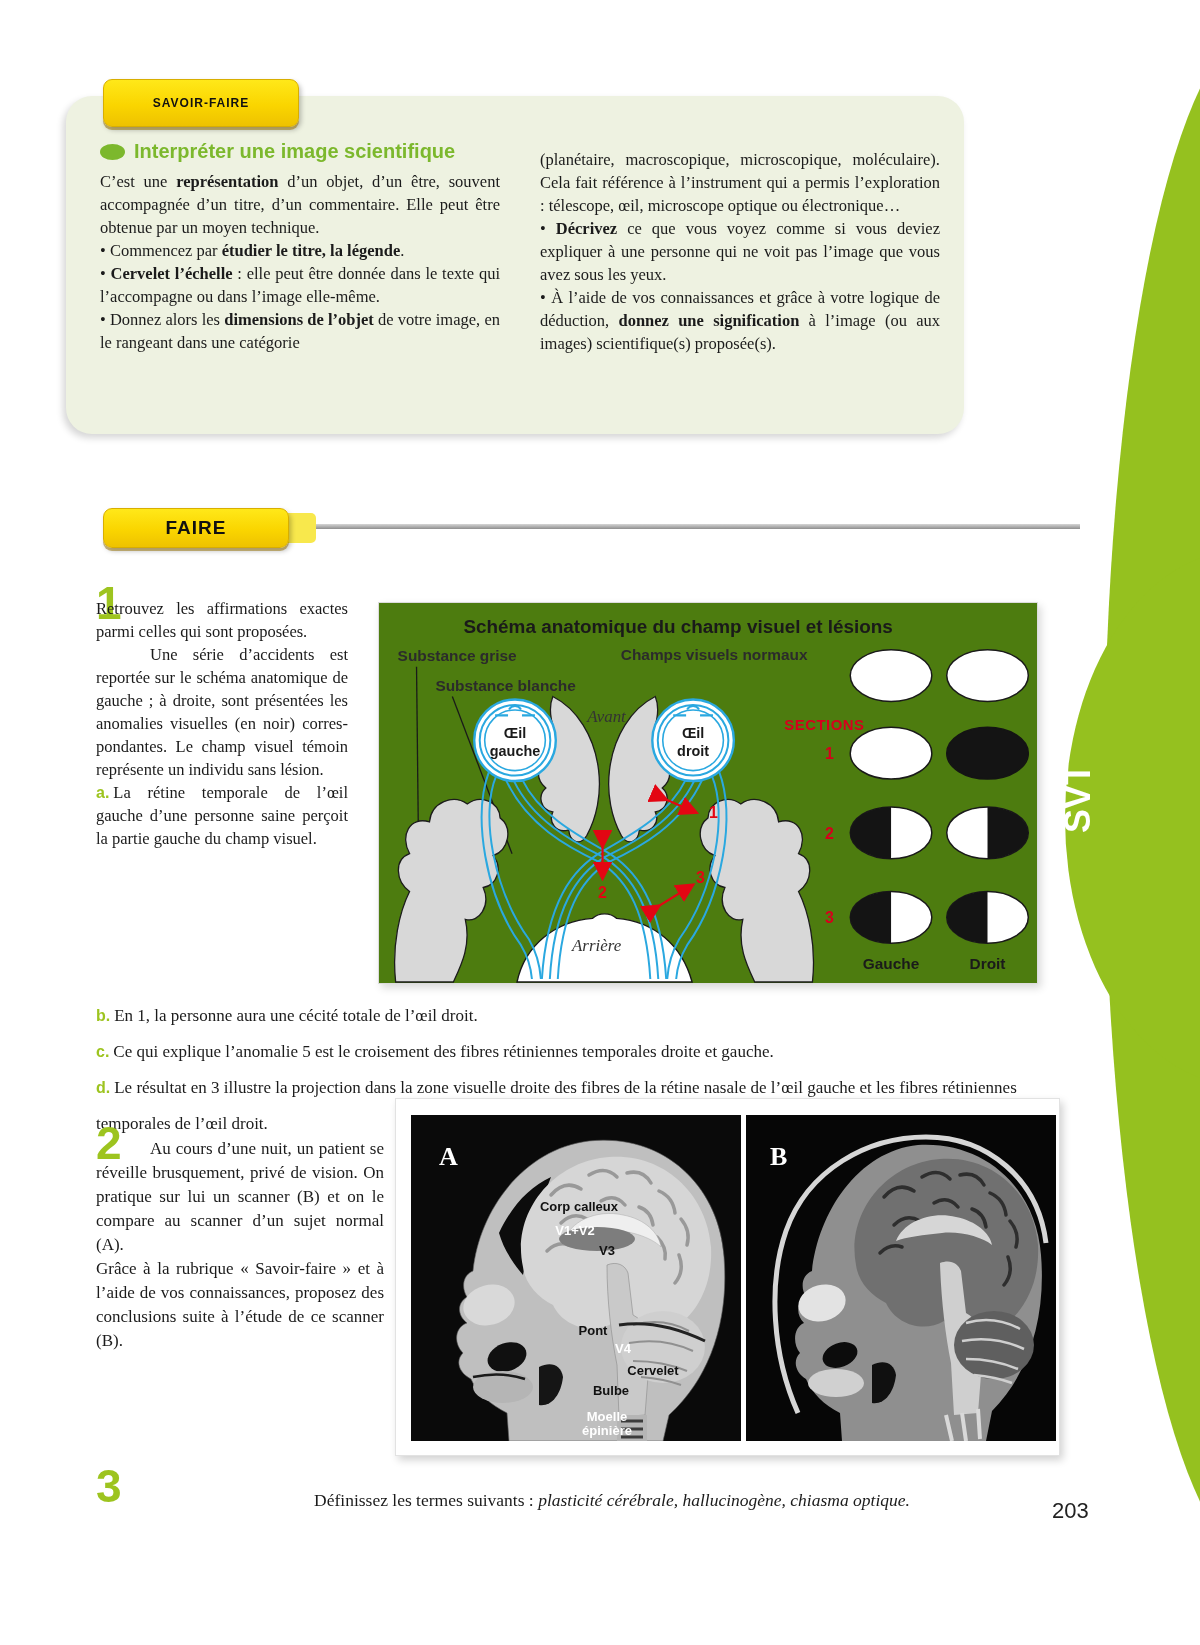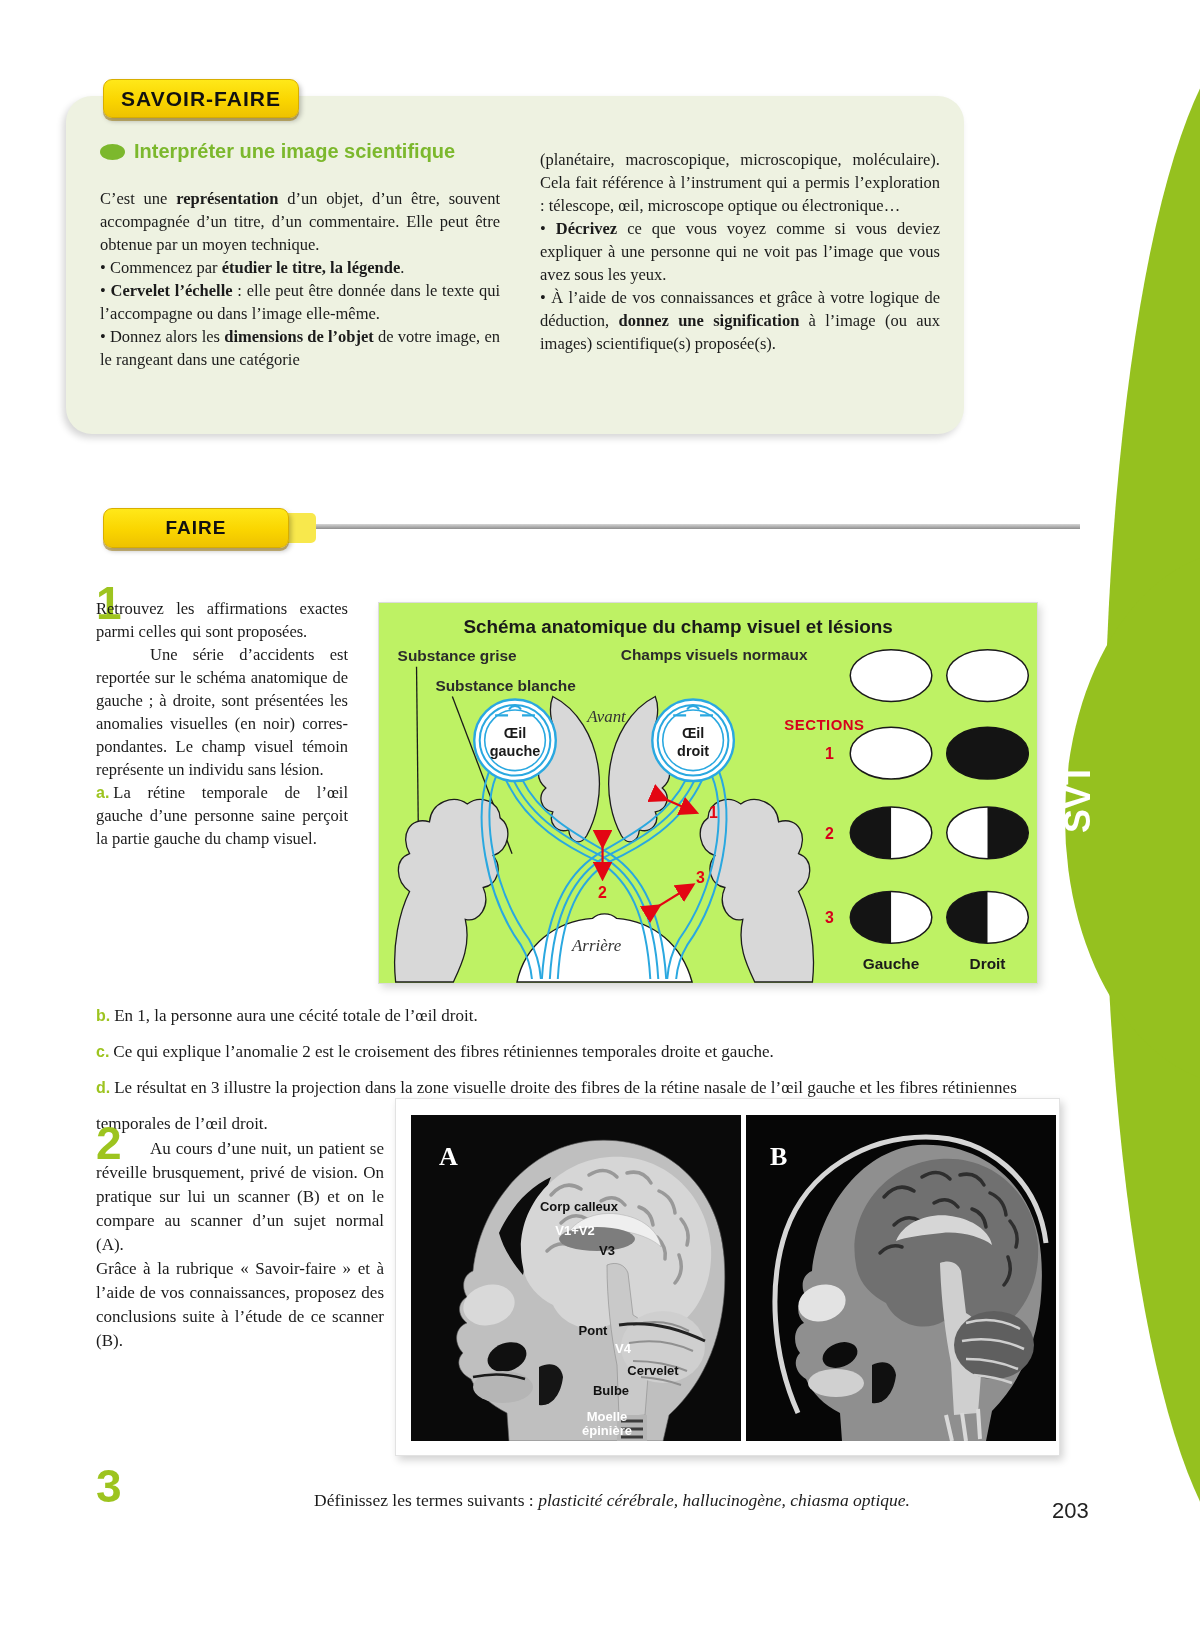--- a/index.html
+++ b/index.html
@@ -6,53 +6,53 @@
   html,body{background:#fff}
   body{width:1200px;height:1645px;position:relative;overflow:hidden;
        font-family:"Liberation Serif",serif;color:#1b1b1b}
 
   
   .badge{position:absolute;display:flex;align-items:center;justify-content:center;
          font-family:"Liberation Sans",sans-serif;font-weight:700;color:#111;
          background:linear-gradient(180deg,#ffe819 0%,#fad500 55%,#eec200 100%);
          border:1px solid #d8ae00;border-radius:9px;letter-spacing:1px;
          box-shadow:0 3px 0 rgba(150,112,0,.5),2px 3px 5px rgba(0,0,0,.25)}
-  .sf-badge{left:103px;top:79px;width:196px;height:39px;font-size:21px;z-index:4}
+  .sf-badge{left:103px;top:79px;width:196px;height:48px;font-size:12px;z-index:4}
   .faire-badge{left:103px;top:508px;width:186px;height:40px;font-size:19px;z-index:4}
   .faire-tab-ext{position:absolute;left:252px;top:513px;width:64px;height:30px;background:#f8e84c;border-radius:5px;z-index:3}
   .faire-line{position:absolute;left:268px;top:524px;width:812px;height:5px;
               background:linear-gradient(180deg,#d6d6d6,#8e8e8e);z-index:2}
 
   
   .sf-box{position:absolute;left:66px;top:96px;width:898px;height:338px;background:#eef2e1;
           border-radius:26px;box-shadow:-3px 4px 7px rgba(0,0,0,.16)}
   .sf-col{position:absolute;width:400px}
   .sf-left{left:34px;top:44px}
   .sf-right{left:474px;top:52px}
   .sf-heading{font-family:"Liberation Sans",sans-serif;font-size:20px;font-weight:700;
-              color:#7cb82d;margin-bottom:24px}
+              color:#7cb82d;margin-bottom:7px}
   .dot{display:inline-block;width:25px;height:16px;border-radius:50%;background:#7cb82d;
        margin-right:9px;vertical-align:-2px}
   .body{font-size:16.5px;line-height:23px;text-align:justify}
 
   
   .bignum{position:absolute;font-family:"Liberation Sans",sans-serif;font-weight:700;
           font-size:46px;line-height:40px;color:#9dc41f}
   .n1{left:96px;top:583px}.n2{left:96px;top:1123px}.n3{left:96px;top:1466px}
   .indent{text-indent:54px}
   .ilabel{font-family:"Liberation Sans",sans-serif;font-weight:700;color:#9dc41f;margin-right:4px;font-size:16px}
   .ex1-col{position:absolute;left:96px;top:597px;width:252px}
   .ex1-items{position:absolute;left:96px;top:998px;width:992px}
   .ex1-items .body{font-size:17px;line-height:36px;text-align:left}
   .ex2-col{position:absolute;left:96px;top:1137px;width:288px}
   .ex2-col .body{font-size:17px;line-height:24px}
   .ex3-text{position:absolute;left:142px;top:1490px;width:940px;font-size:17.5px;text-align:center}
 
   
-  .fig1{position:absolute;left:378px;top:602px;width:660px;height:382px;background:#bef264;
+  .fig1{position:absolute;left:378px;top:602px;width:660px;height:382px;background:#4d7c0f;
         border:1px solid #dcdcdc;box-shadow:3px 4px 8px rgba(0,0,0,.15)}
   .fig1 svg{display:block;width:100%;height:100%}
   .fig2{position:absolute;left:395px;top:1098px;width:665px;height:358px;background:#fff;
         border:1px solid #e2e2e2;box-shadow:3px 4px 8px rgba(0,0,0,.18)}
   .scan{position:absolute}
   .scanA{left:15px;top:16px}
   .scanB{left:350px;top:16px}
 
   .pagenum{position:absolute;left:1052px;top:1498px;font-family:"Liberation Sans",sans-serif;
            font-weight:400;font-size:22px;color:#222}
@@ -182,21 +182,21 @@
     <ellipse cx="611" cy="316" rx="41" ry="26" fill="#fff" stroke="#1a1a1a" stroke-width="1.5"></ellipse>
     <path d="M611,290 A41,26 0 0 0 611,342 Z" fill="#141414"></path>
   </g>
   <text x="514" y="368" text-anchor="middle" font-size="15.5" font-weight="bold" fill="#1a1a1a">Gauche</text>
   <text x="611" y="368" text-anchor="middle" font-size="15.5" font-weight="bold" fill="#1a1a1a">Droit</text>
 </svg>
 </figure>
 
 <div class="ex1-items">
   <p class="body"><span class="ilabel">b.</span><span>En 1, la personne aura une cécité totale de l’œil droit.</span></p>
-  <p class="body"><span class="ilabel">c.</span><span>Ce qui explique l’anomalie 2 est le croisement des fibres rétiniennes temporales droite et gauche.</span></p>
+  <p class="body"><span class="ilabel">c.</span><span>Ce qui explique l’anomalie 5 est le croisement des fibres rétiniennes temporales droite et gauche.</span></p>
   <p class="body"><span class="ilabel">d.</span><span>Le résultat en 3 illustre la projection dans la zone visuelle droite des fibres de la rétine nasale de l’œil gauche et les fibres rétiniennes temporales de l’œil droit.</span></p>
 </div>
 
 <div class="bignum n2">2</div>
 <div class="ex2-col">
   <p class="body indent">Au cours d’une nuit, un patient se réveille brusquement, privé de vision. On pratique sur lui un scanner (B) et on le compare au scanner d’un sujet normal (A).</p>
   <p class="body">Grâce à la rubrique « Savoir-faire » et à l’aide de vos connais­sances, proposez des conclusions suite à l’étude de ce scanner (B).</p>
 </div>
 
 <figure class="fig2">

